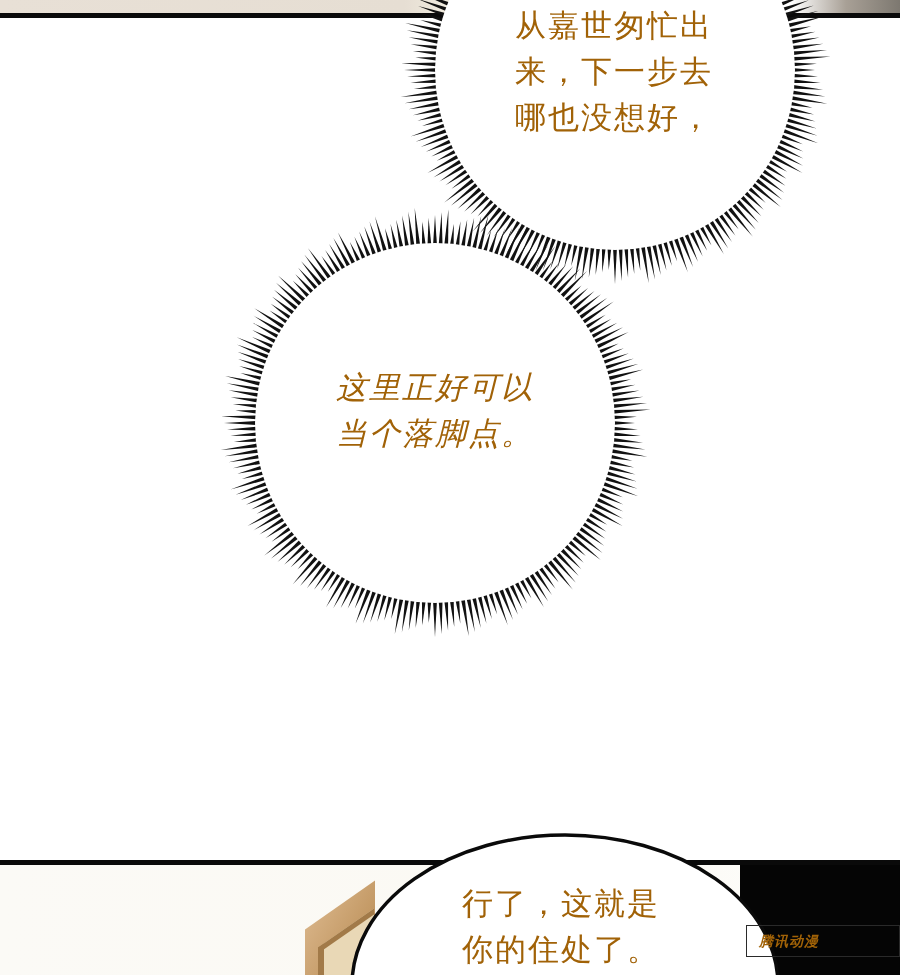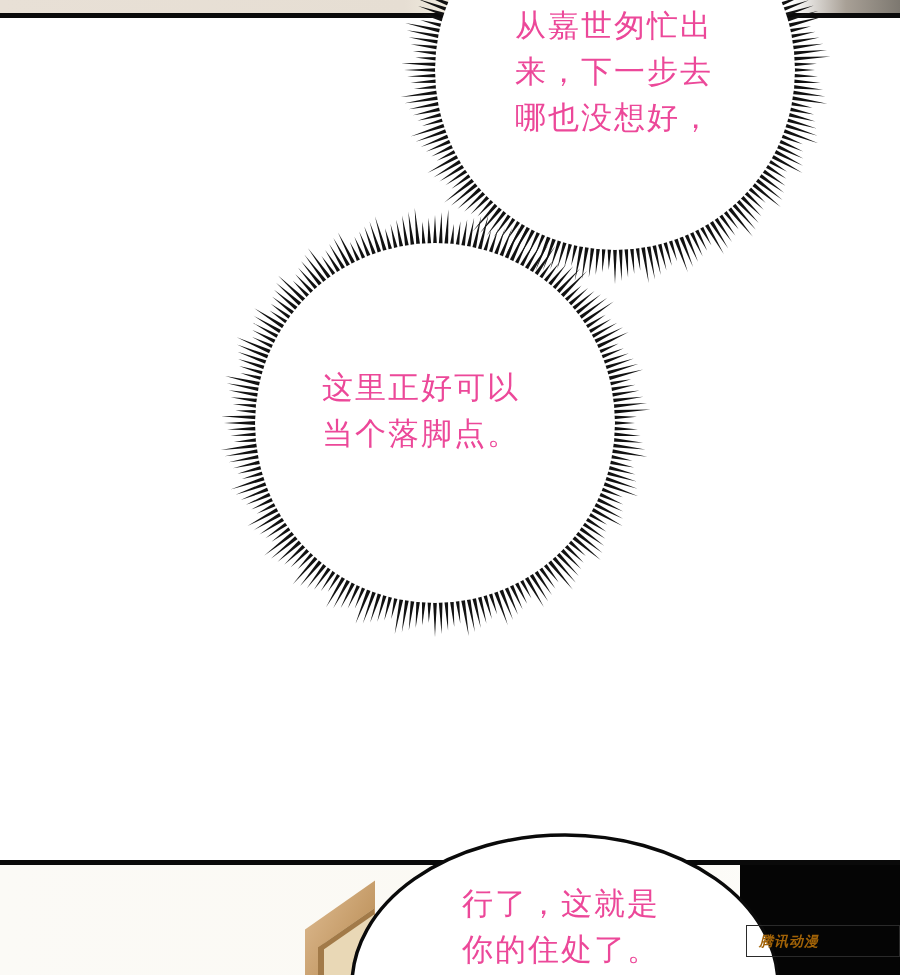--- a/index.html
+++ b/index.html
@@ -30,25 +30,25 @@
     background: linear-gradient(135deg, #d6b184 0%, #c49a66 60%, #b08552 100%);
     transform: skewY(-35deg);
   }
   .shelf-inner {
     position: absolute; left: 318px; top: 928px; width: 50px; height: 60px;
     background: #e9d8b6; border-left: 6px solid #a27a48; border-top: 6px solid #a27a48;
     transform: skewY(-35deg);
   }
   svg.bubbles { position: absolute; left: 0; top: 0; }
   .bubble-text {
-    position: absolute; font-size: 31px; line-height: 46px; color: #ec4899;
+    position: absolute; font-size: 31px; line-height: 46px; color: #a16207;
     letter-spacing: 2px; white-space: pre-line; font-weight: 500;
   }
   #t1 { left: 515px; top: 2px; width: 240px; }
-  #t2 { left: 322px; top: 364px; width: 250px; }
+  #t2 { left: 336px; top: 364px; width: 250px; font-style: italic; }
   #t3 { left: 438px; top: 880px; width: 240px; margin-left: 24px; }
   .watermark {
     position: absolute; left: 746px; top: 925px; width: 140px; height: 30px;
     color: #a16207; font-size: 14px; font-weight: bold; font-style: italic;
     letter-spacing: 1px; line-height: 30px; text-align: left;
     border: 1px solid #2a2a2a; padding-left: 12px;
   }
 </style>
 </head>
 <body>

